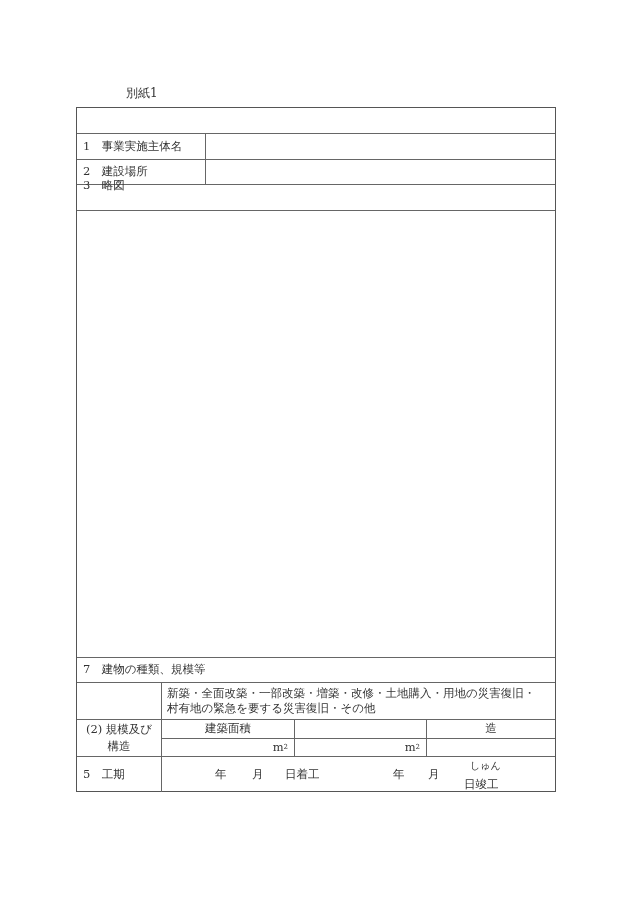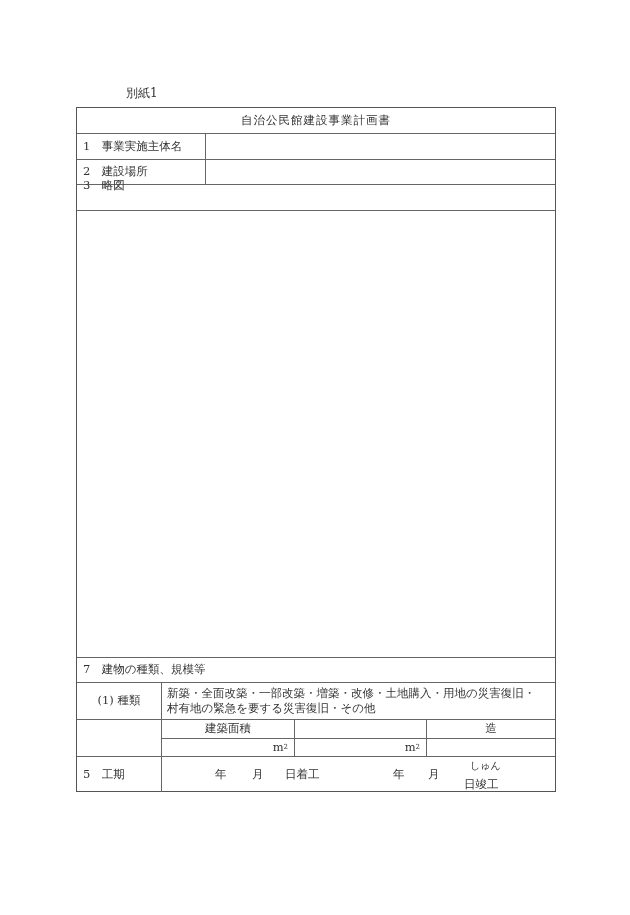--- a/index.html
+++ b/index.html
@@ -30,39 +30,41 @@
   <div class="hl" style="top:574px"></div>
   <div class="hl" style="top:611px"></div>
   <div class="hl" style="top:630px; left:84px"></div>
   <div class="hl" style="top:648px"></div>
 
   <div class="vl" style="left:128px; top:25px; height:51px"></div>
   <div class="vl" style="left:84px; top:574px; height:110px"></div>
   <div class="vl" style="left:217px; top:611px; height:37px"></div>
   <div class="vl" style="left:349px; top:611px; height:37px"></div>
 
-  <div class="cell center" style="left:0; top:0; width:478px; height:25px; letter-spacing:1px;">自治公民館建設事業計画書</div>
 
   <div class="cell" style="left:6px; top:25px; width:122px; height:26px;">1　事業実施主体名</div>
   <div class="cell" style="left:129px; top:25px; width:349px; height:26px;"></div>
 
   <div class="cell" style="left:6px; top:51px; width:122px; height:25px;">2　建設場所</div>
   <div class="cell" style="left:129px; top:51px; width:349px; height:25px;"></div>
 
   <div class="cell" style="left:6px; top:64px; width:470px; height:26px;">3　略図</div>
   <div class="cell" style="left:0; top:103px; width:478px; height:446px;"></div>
 
   <div class="cell" style="left:6px; top:549px; width:470px; height:25px;">7　建物の種類、規模等</div>
 
-  <div class="cell center" style="left:0; top:574px; width:84px; height:37px;">(1) 種類</div>
   <div class="abs" style="left:90px; top:578px; line-height:15px;">
     <div>新築・全面改築・一部改築・増築・改修・土地購入・用地の災害復旧・</div>
     <div>村有地の緊急を要する災害復旧・その他</div>
   </div>
 
+  <div class="abs" style="left:0; top:613px; width:84px; text-align:center; line-height:17px;">
+    <div>(2) 規模及び</div>
+    <div>構造</div>
+  </div>
 
   <div class="cell center" style="left:85px; top:611px; width:132px; height:19px;">建築面積</div>
   <div class="cell center" style="left:350px; top:611px; width:128px; height:19px;">造</div>
 
   <div class="cell right" style="left:85px; top:630px; width:132px; height:18px;">
     <span>m</span>
       <sup>2</sup>
   </div>
   <div class="cell right" style="left:218px; top:630px; width:131px; height:18px;">
     <span>m</span>

